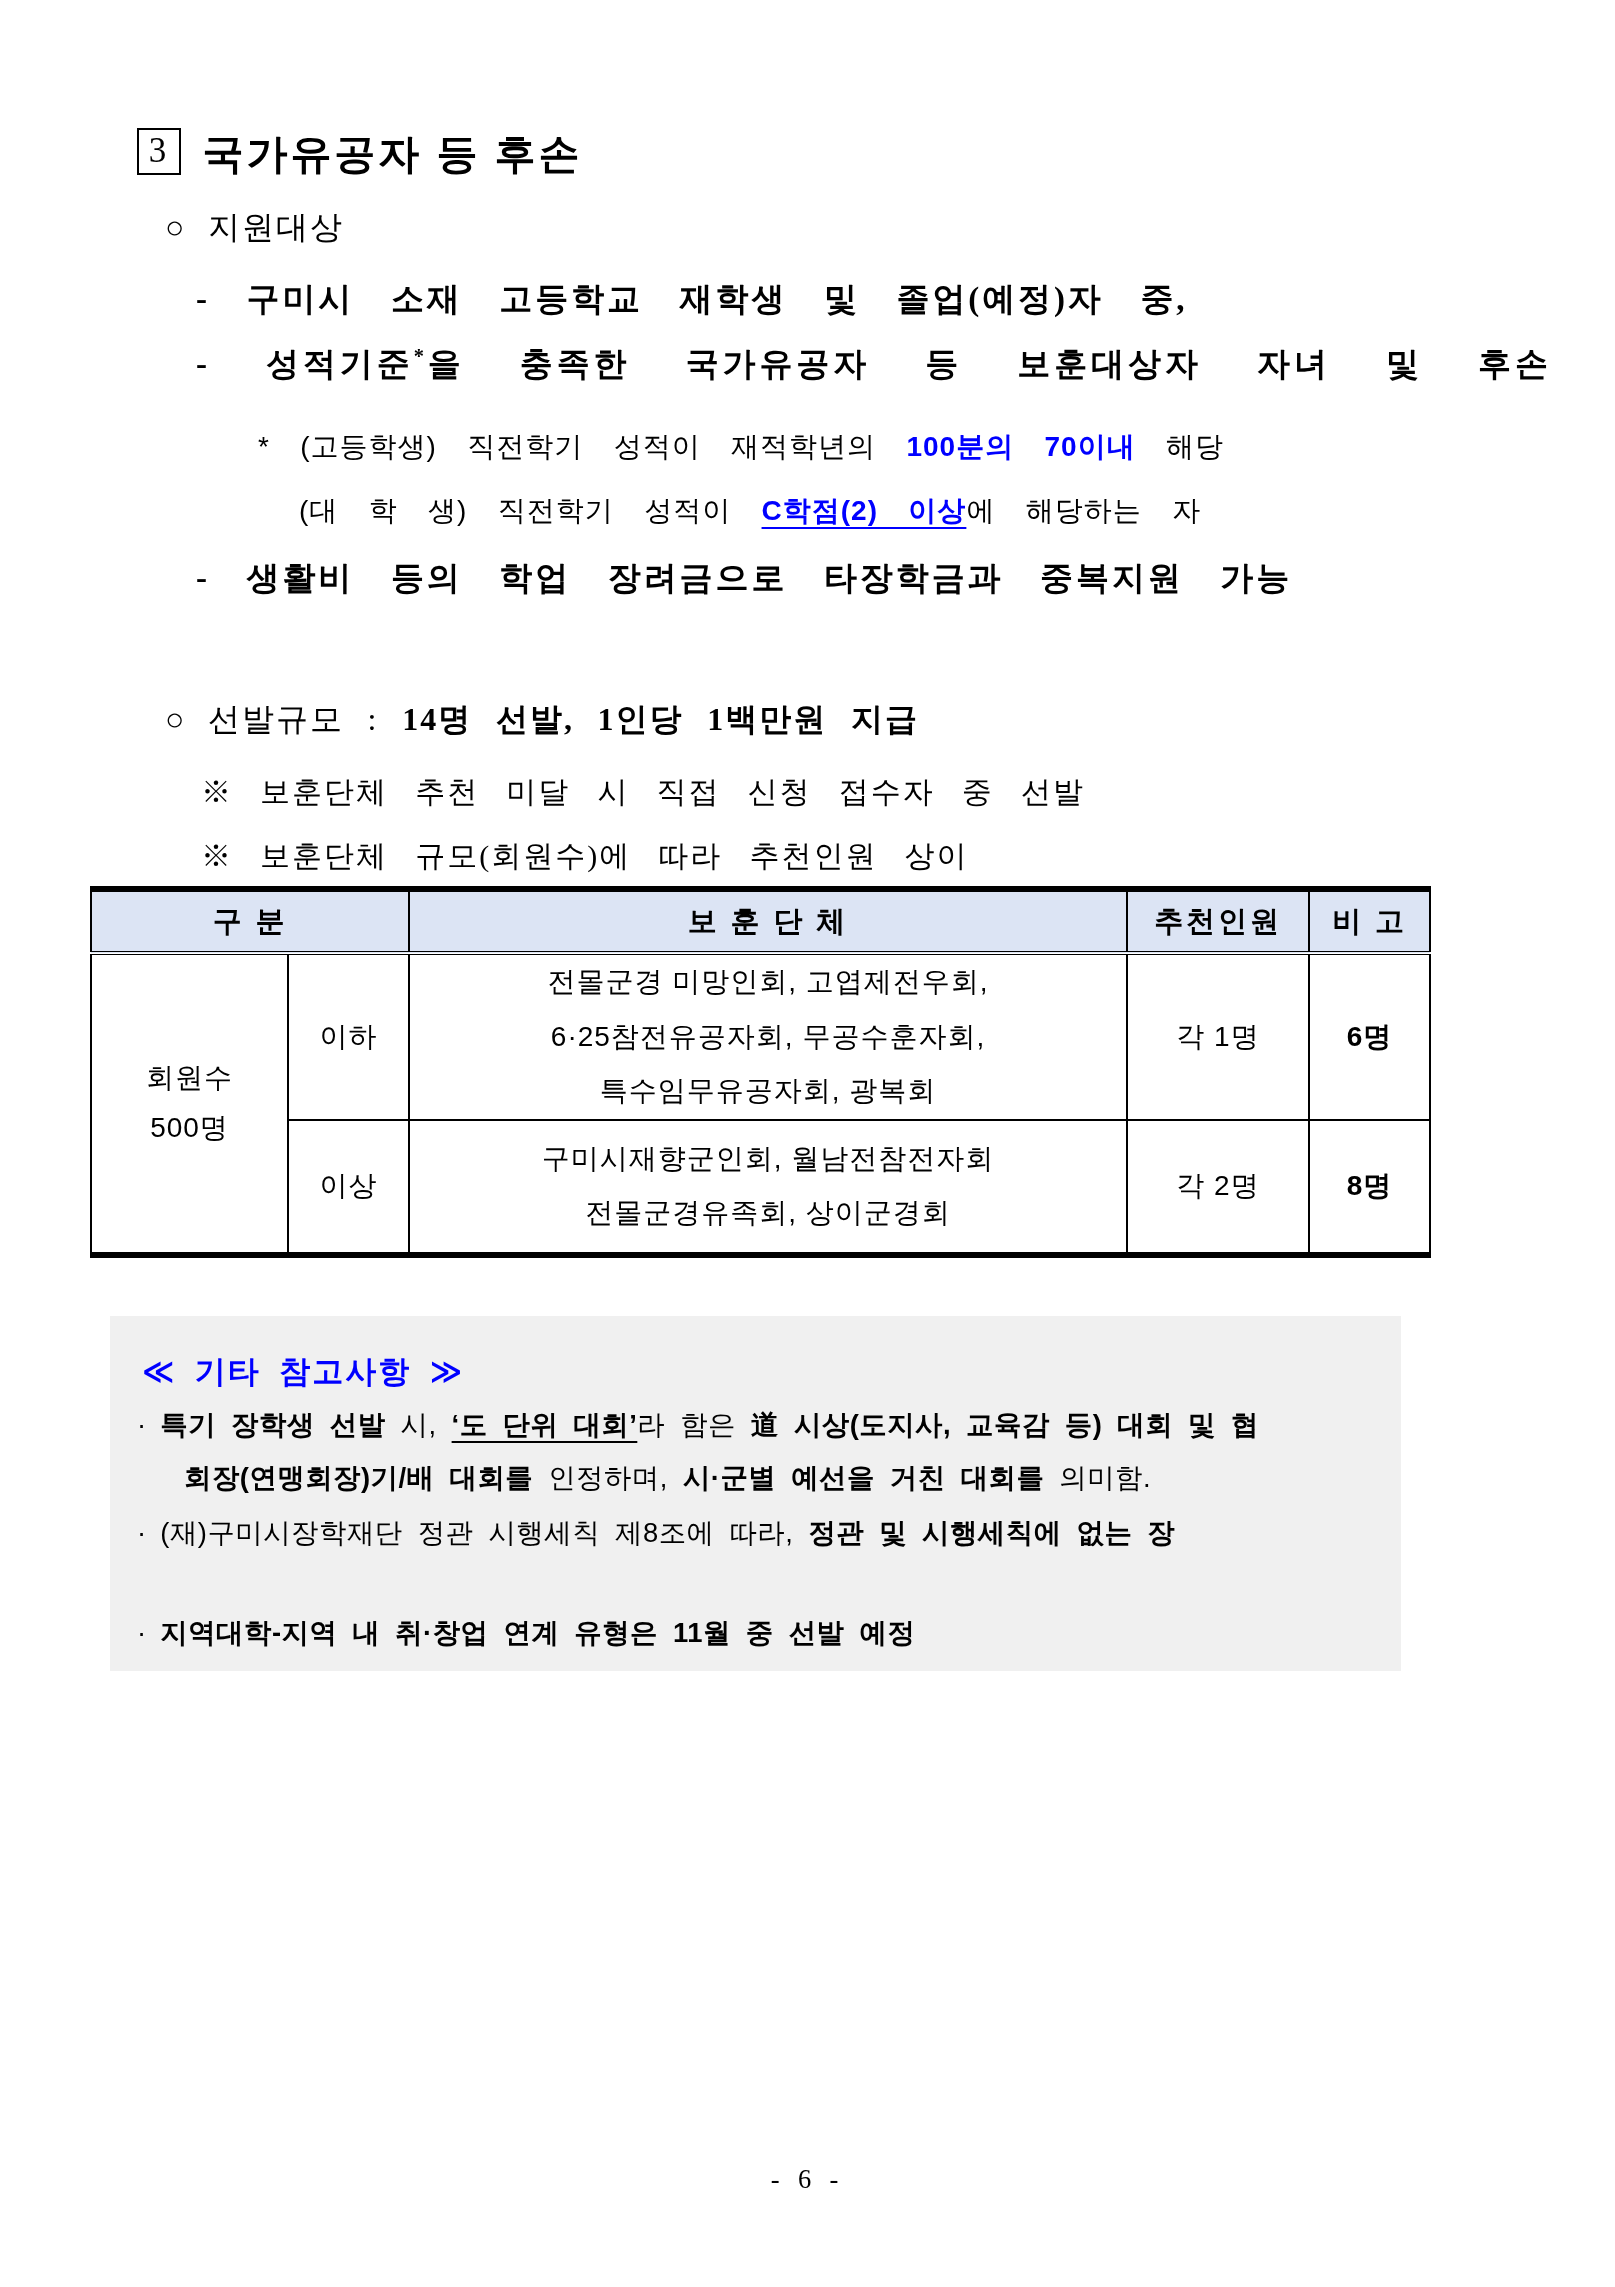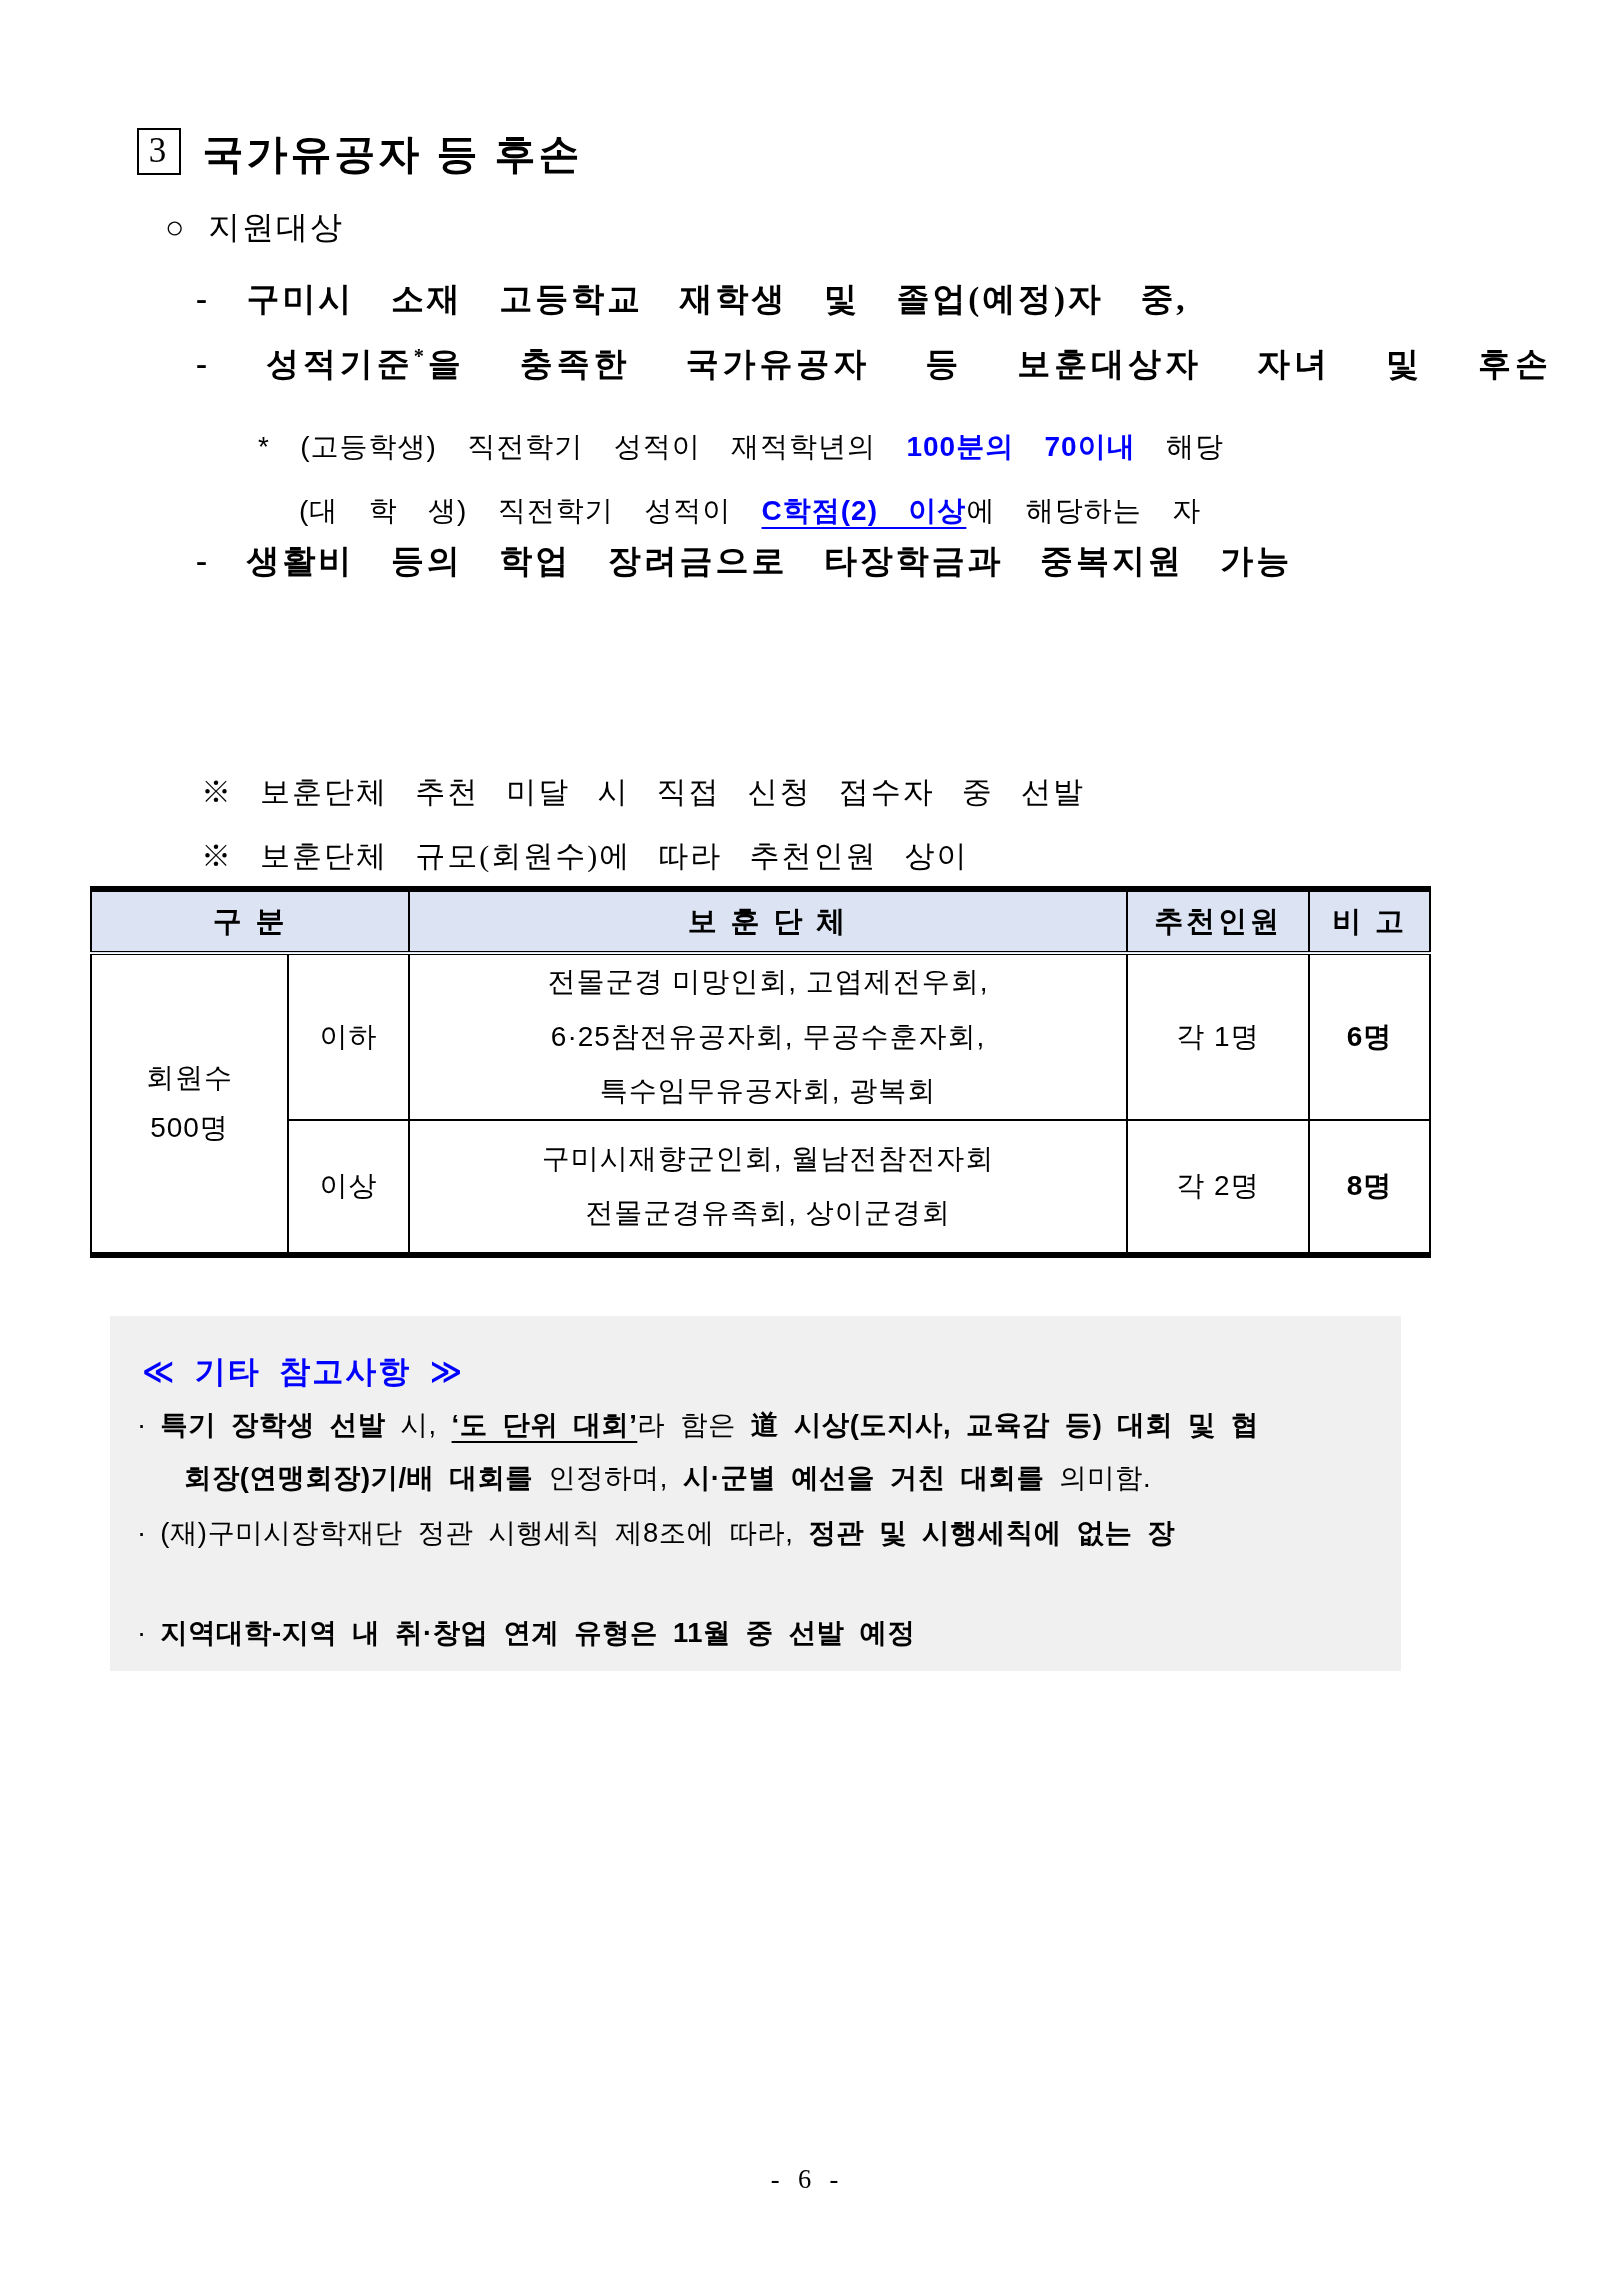--- a/index.html
+++ b/index.html
@@ -73,23 +73,26 @@
   </div>
 
   <div class="line note-line" style="left:258px;top:428px;">
     <span>* (고등학생) 직전학기 성적이 재적학년의 </span><span class="b blue">100분의 70이내</span><span> 해당</span>
   </div>
 
   <div class="line note-line" style="left:299px;top:492px;">
     <span>(대 학 생) 직전학기 성적이 </span><span class="b blue u">C학점(2) 이상</span><span>에 해당하는 자</span>
   </div>
 
-  <div class="line dash-line" style="left:196px;top:539px;text-align:right;">- 생활비 등의 학업 장려금으로 타장학금과 중복지원 가능</div>
+  <div class="line dash-line" style="left:196px;top:556px;text-align:right;">- 생활비 등의 학업 장려금으로 타장학금과 중복지원 가능</div>
 
 
+  <div class="line o-line" style="left:165px;top:698px;">
+    <span class="marker">○</span><span>선발규모 : </span><span class="b">14명 선발, 1인당 1백만원 지급</span>
+  </div>
 
   <div class="line x-line" style="left:201px;top:772px;">※ 보훈단체 추천 미달 시 직접 신청 접수자 중 선발</div>
   <div class="line x-line" style="left:201px;top:836px;">※ 보훈단체 규모(회원수)에 따라 추천인원 상이</div>
 
   <table class="gtable">
     <colgroup>
       <col style="width:197px">
         <col style="width:121px">
         <col style="width:718px">
         <col style="width:182px">

